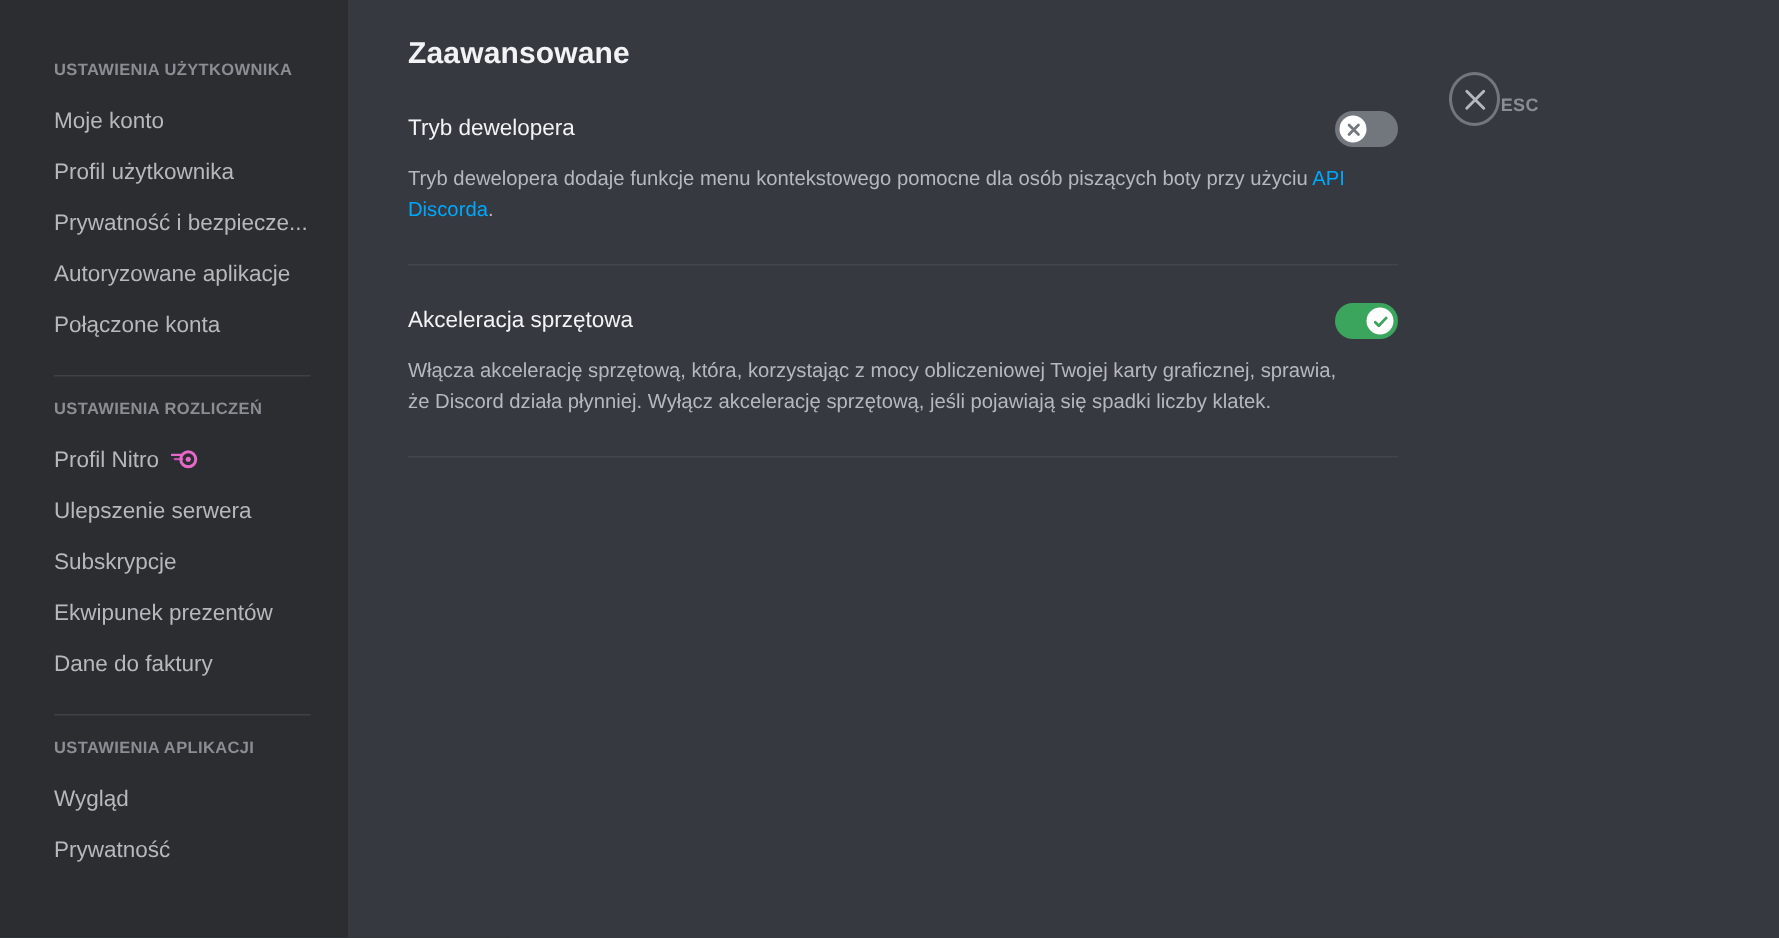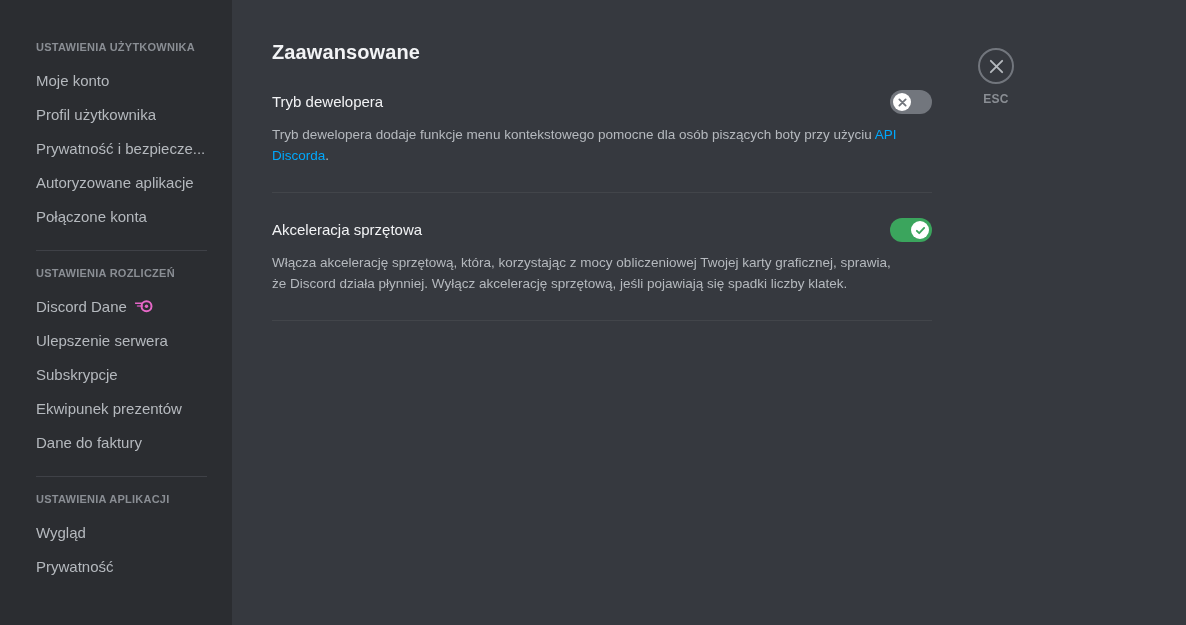--- a/index.html
+++ b/index.html
@@ -84,21 +84,21 @@
     display: block;
     margin-left: 8px;
   }
 
   
   .main {
     position: relative;
     flex: 1 1 auto;
     height: 625px;
     background: #36393f;
-    padding: 40px 0 0 40px;
+    padding: 24px 0 0 40px;
   }
 
   .content {
     width: 660px;
   }
 
   .page-title {
     font-size: 20px;
     font-weight: bold;
     color: #f2f3f5;
@@ -172,21 +172,21 @@
 
   .knob svg { display: block; }
 
   
   .esc-wrap {
     position: absolute;
     top: 48px;
     left: 734px;
     width: 60px;
     display: flex;
-    flex-direction: column;
+    flex-direction: row;
     align-items: center;
     cursor: pointer;
   }
 
   .esc-circle {
     width: 36px;
     height: 36px;
     border-radius: 50%;
     border: 2px solid #72767d;
     display: flex;
@@ -227,21 +227,21 @@
       </div>
       <div class="nav-item">
         <span class="nav-label">Połączone konta</span>
       </div>
 
       <div class="sidebar-divider"></div>
 
       <div class="section-header">USTAWIENIA ROZLICZEŃ</div>
 
       <div class="nav-item">
-        <span class="nav-label">Discord Dane</span>
+        <span class="nav-label">Profil Nitro</span>
         <svg class="nitro-icon" viewBox="0 0 18 14">
           <path d="M0.5 3.2 L7 3.2" stroke="#e668c8" stroke-width="1.5" stroke-linecap="round" fill="none"></path>
           <path d="M2.5 6 L7.5 6" stroke="#c44fb0" stroke-width="1.5" stroke-linecap="round" fill="none"></path>
           <circle cx="11.5" cy="6.2" r="5" fill="none" stroke="#e668c8" stroke-width="2"></circle>
           <circle cx="11.5" cy="6.2" r="1.7" fill="#e668c8"></circle>
         </svg>
       </div>
       <div class="nav-item">
         <span class="nav-label">Ulepszenie serwera</span>
       </div>

